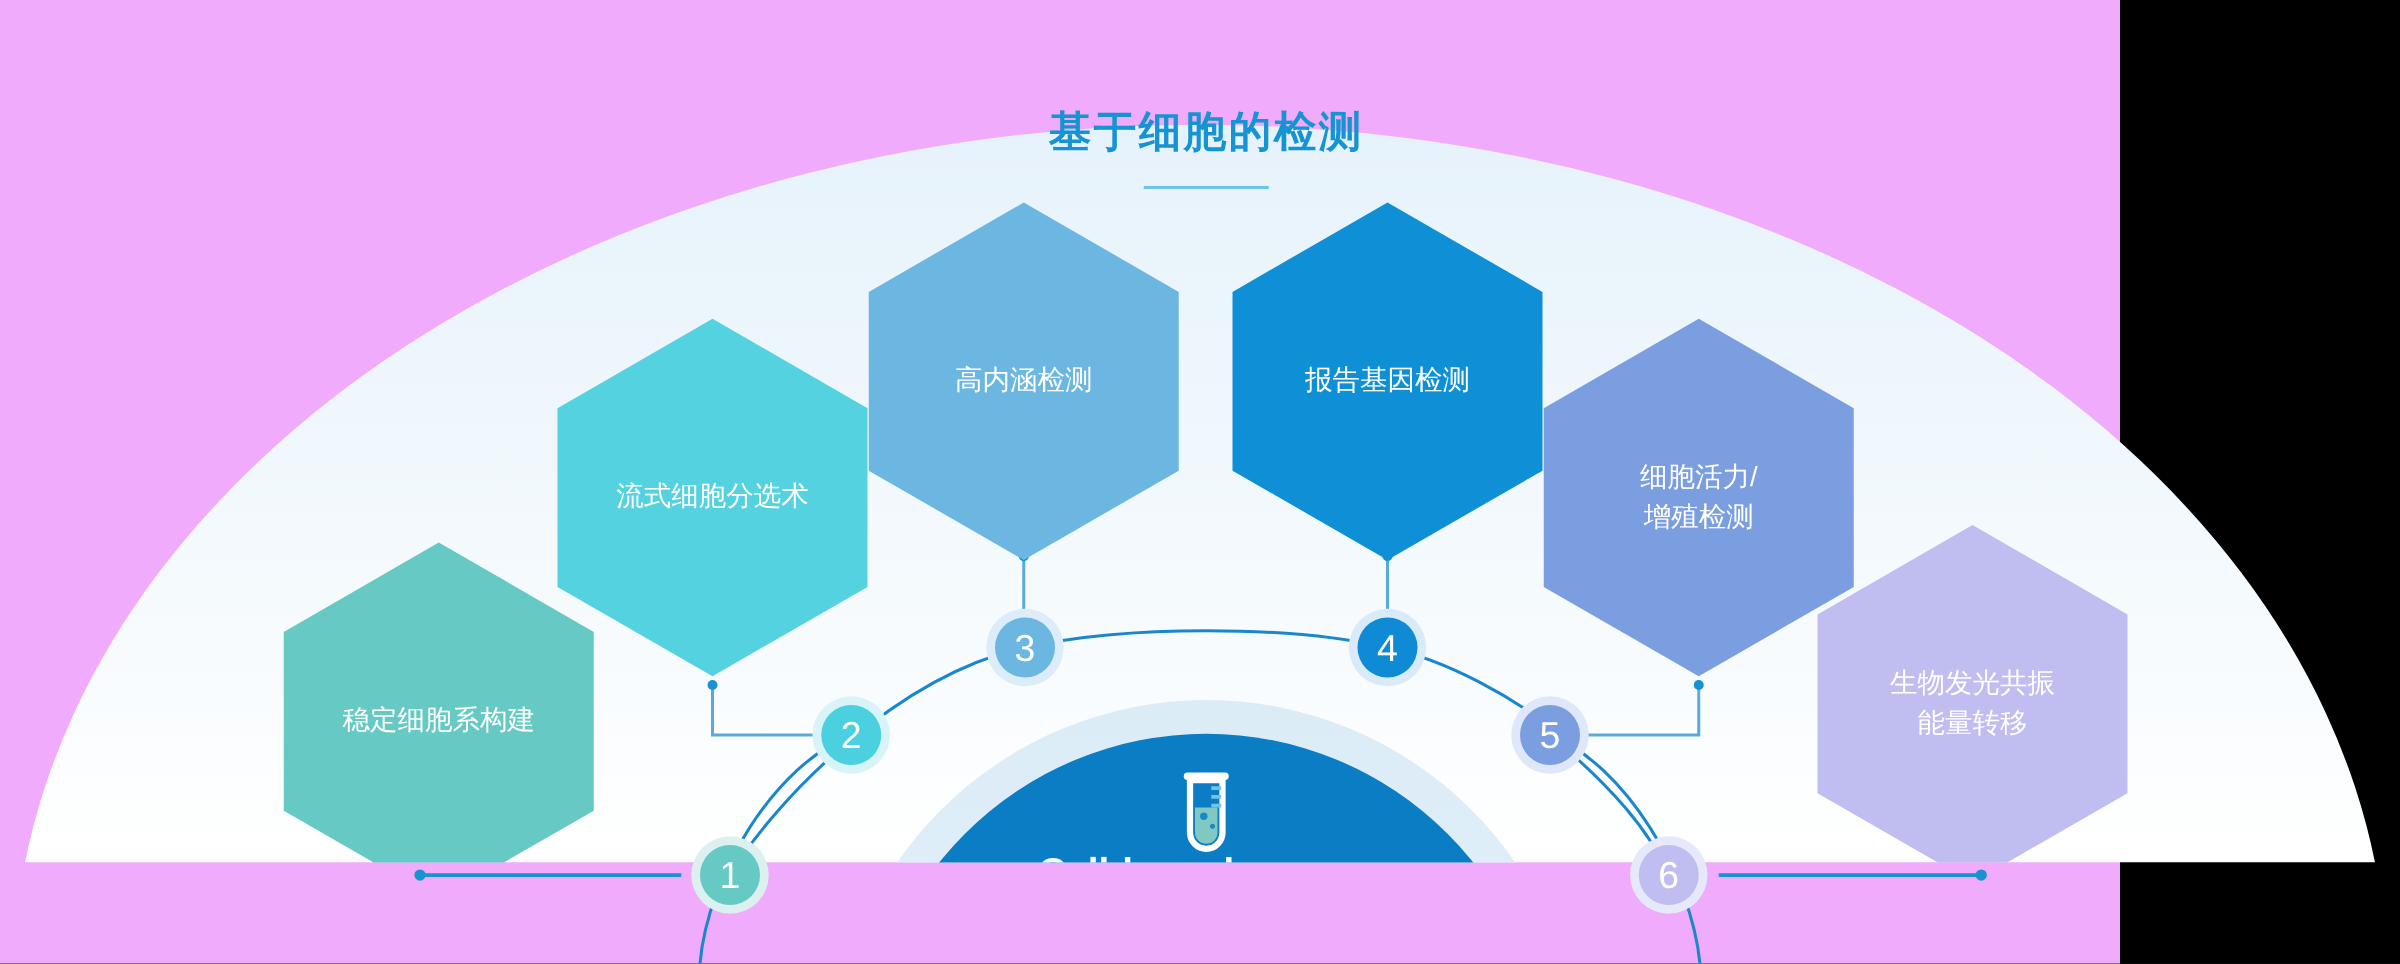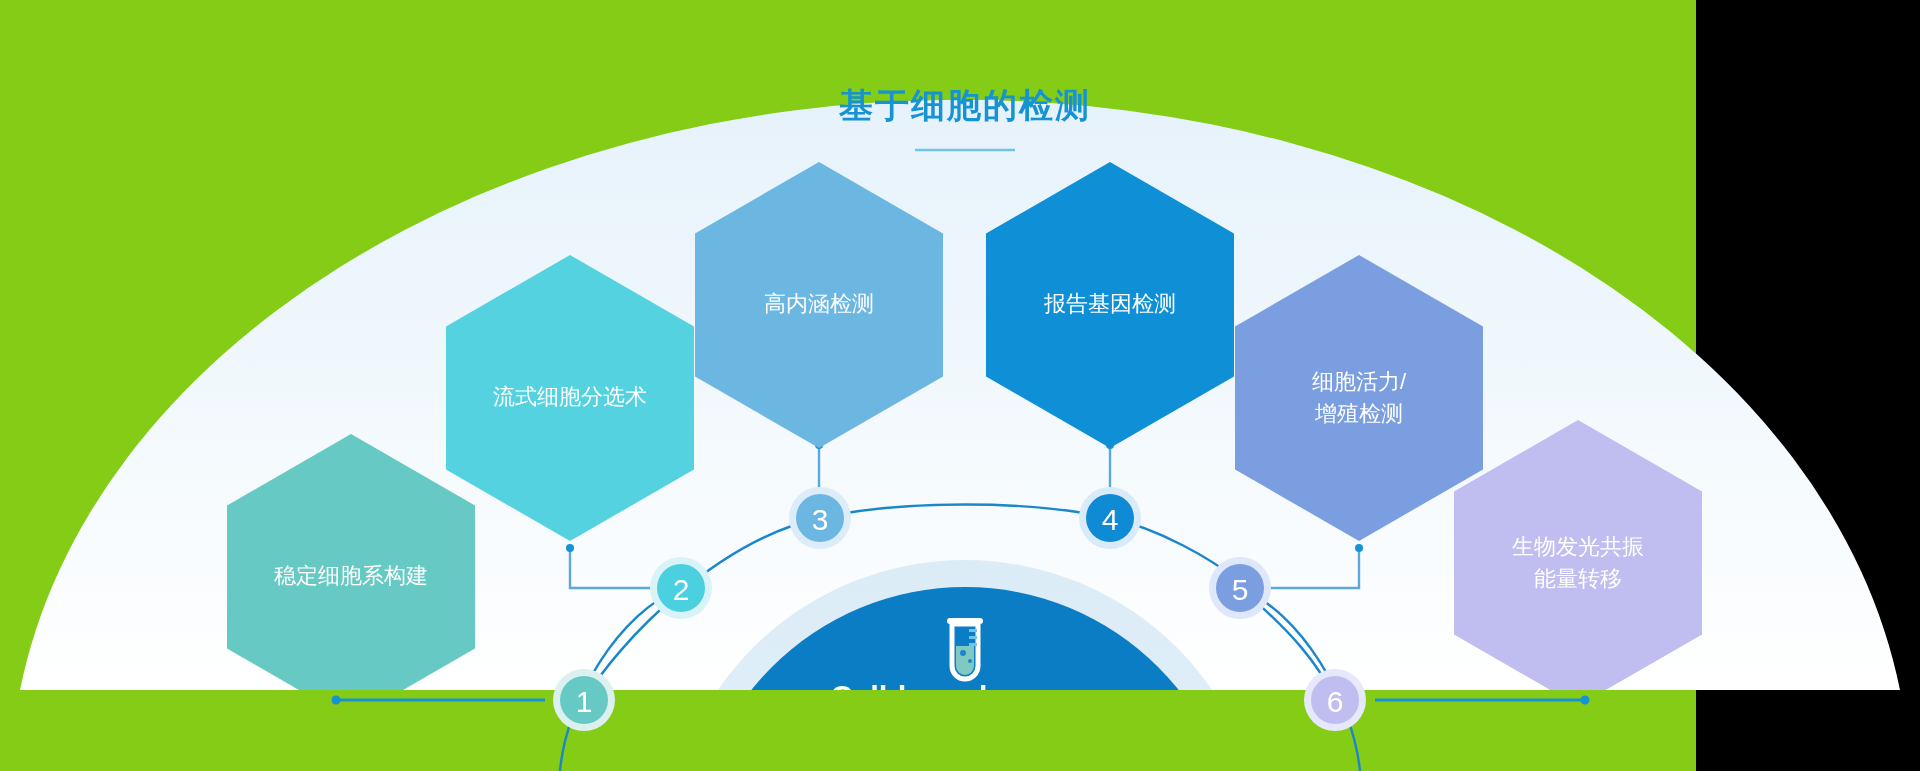--- a/index.html
+++ b/index.html
@@ -10,21 +10,21 @@
   body {
     width: 1920px;
     height: 771px;
     overflow: hidden;
     font-family: "Liberation Sans", "DejaVu Sans", sans-serif;
   }
   #stage {
     position: relative;
     width: 1696px;
     height: 771px;
-    background: #84cc16;
+    background: #f0abfc;
   }
   #stage svg {
     position: absolute;
     top: 0;
     left: 0;
     display: block;
   }
   .hex-label {
     fill: #ffffff;
     font-family: "Liberation Sans", "DejaVu Sans", sans-serif;

